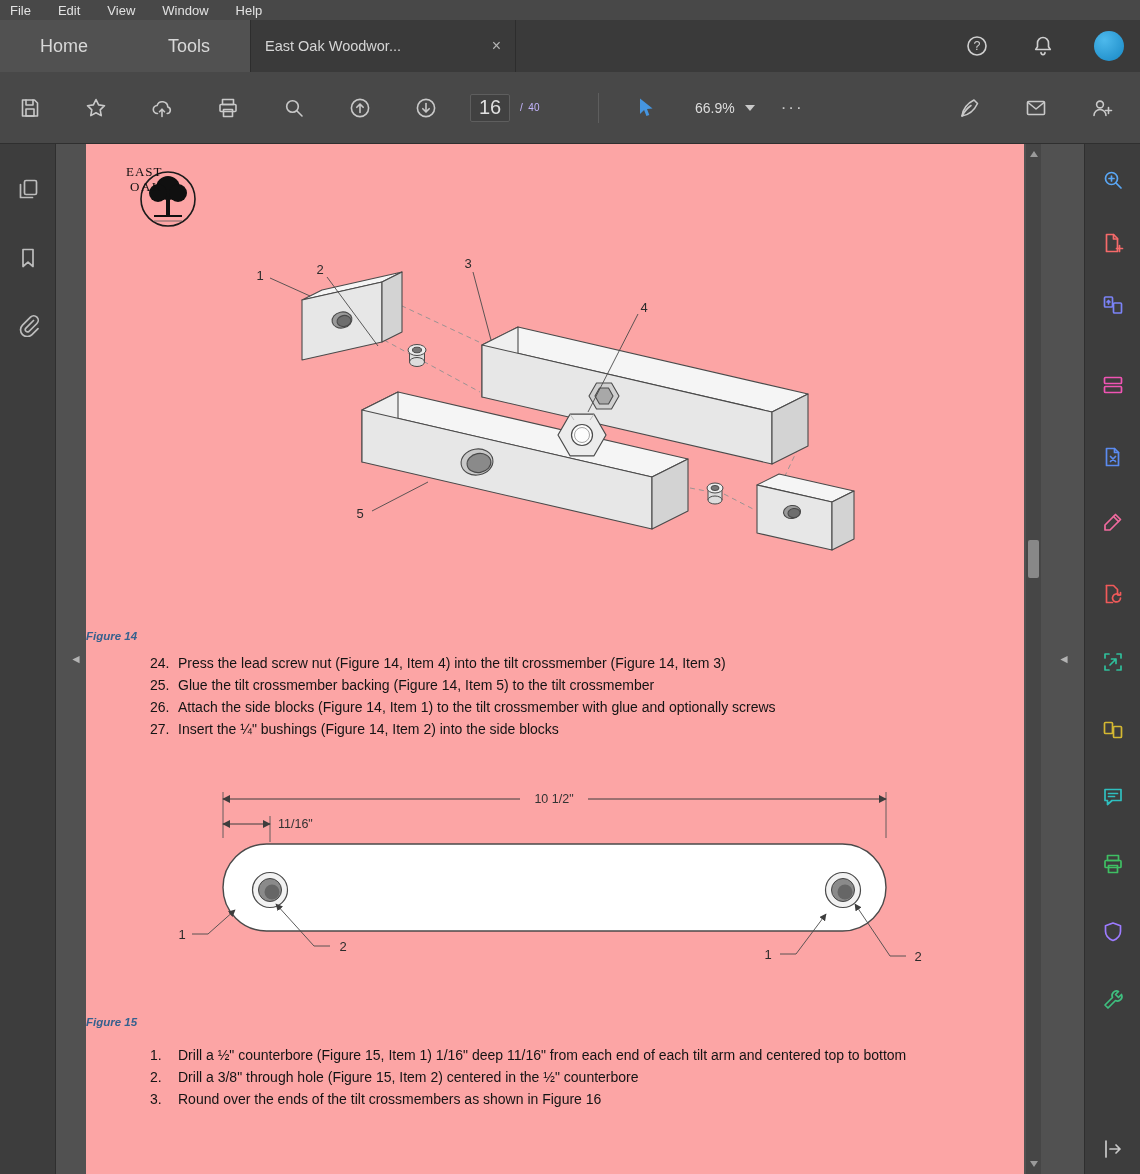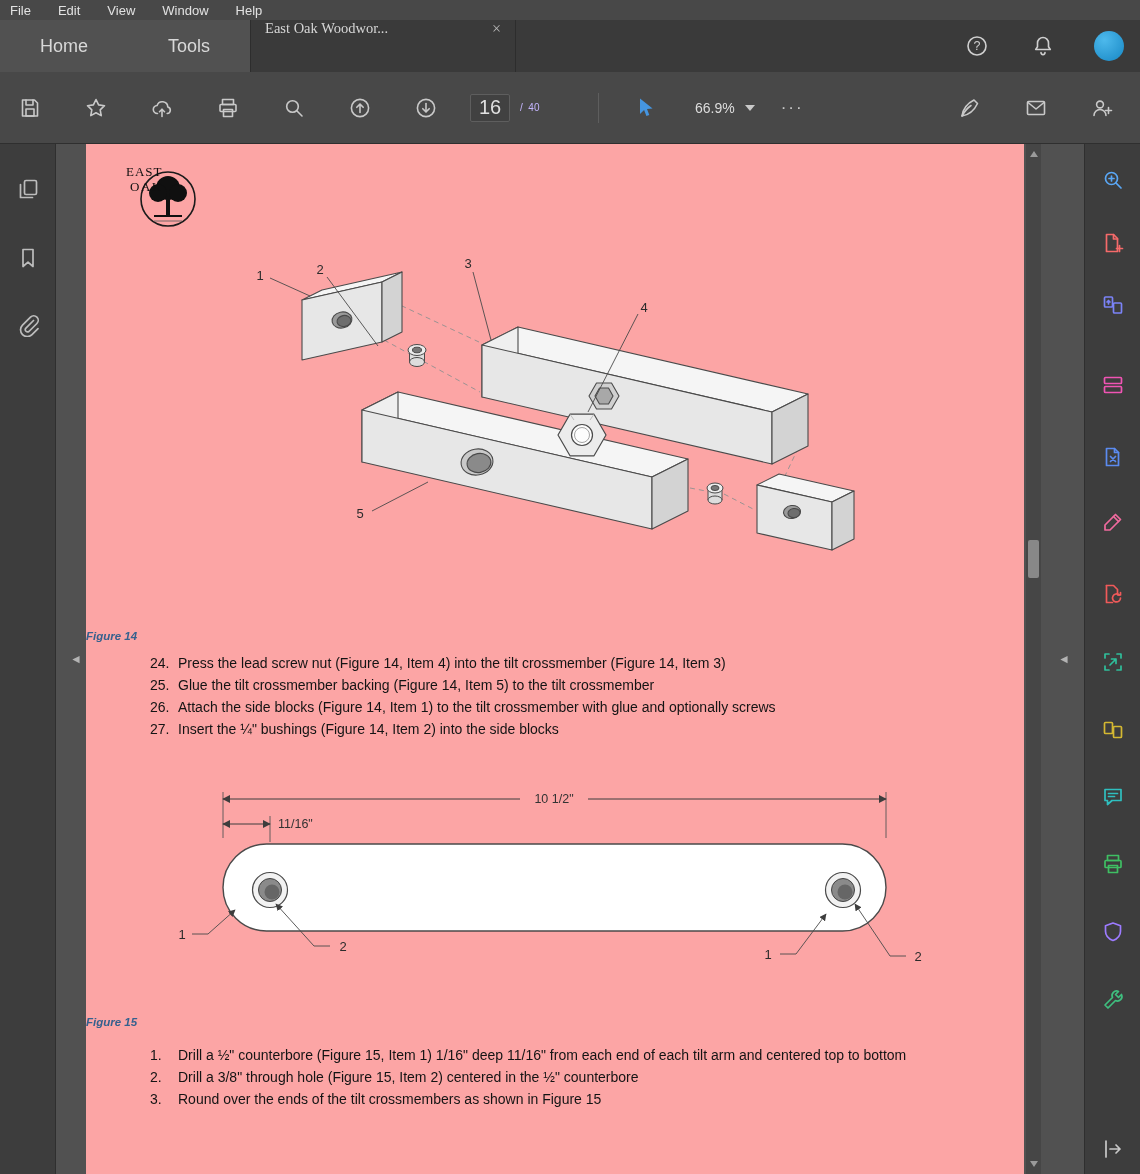--- a/index.html
+++ b/index.html
@@ -9,21 +9,21 @@
 
   
   .menubar { height:20px; background:#484848; display:flex; align-items:center;
     gap:27px; padding-left:10px; font-size:13px; color:#e2e2e2; }
   .menubar span { cursor:default; }
 
   
   .tabbar { height:52px; display:flex; background:#515151; }
   .tab-plain { display:flex; align-items:center; padding:0 40px; font-size:18px; color:#d8d8d8; }
   .doc-tab { width:266px; background:#3a3a3a; border-left:1px solid #2d2d2d; border-right:1px solid #2d2d2d;
-    display:flex; align-items:flex-start; padding:0 14px; color:#d6d6d6; font-size:14.5px; gap:8px;font-family:Liberation Serif, serif; }
+    display:flex; align-items:center; padding:0 14px; color:#d6d6d6; font-size:14.5px; gap:8px; }
   .doc-tab .title { flex:1; white-space:nowrap; overflow:hidden; }
   .doc-tab .close { color:#b5b5b5; font-size:16px; }
   .tabbar-rest { flex:1; background:#3a3a3a; display:flex; align-items:center;
     justify-content:flex-end; gap:36px; padding-right:16px; color:#cfcfcf; }
   .avatar { width:30px; height:30px; border-radius:50%;
     background:radial-gradient(circle at 35% 30%, #4db9ec, #1787c4); }
 
   
   .toolbar { height:72px; background:#484848; border-bottom:1px solid #2f2f2f;
     display:flex; align-items:center; padding-left:8px; color:#c9c9c9; }
@@ -388,21 +388,21 @@
         <div class="row">
             <span class="num">1.</span>
             <span class="txt" style="max-width:742px">Drill a ½" counterbore (Figure 15, Item 1) 1/16" deep 11/16" from each end of each tilt arm and centered top to bottom</span>
           </div>
         <div class="row">
             <span class="num">2.</span>
             <span class="txt">Drill a 3/8" through hole (Figure 15, Item 2) centered in the ½" counterbore</span>
           </div>
         <div class="row">
             <span class="num">3.</span>
-            <span class="txt">Round over the ends of the tilt crossmembers as shown in Figure 15</span>
+            <span class="txt">Round over the ends of the tilt crossmembers as shown in Figure 16</span>
           </div>
       </div>
 
     </div>
 
     <div class="vscroll">
       <div class="scroll-arrow" style="top:2px">
           <div class="tri-up"></div>
         </div>
       <div class="thumb"></div>

